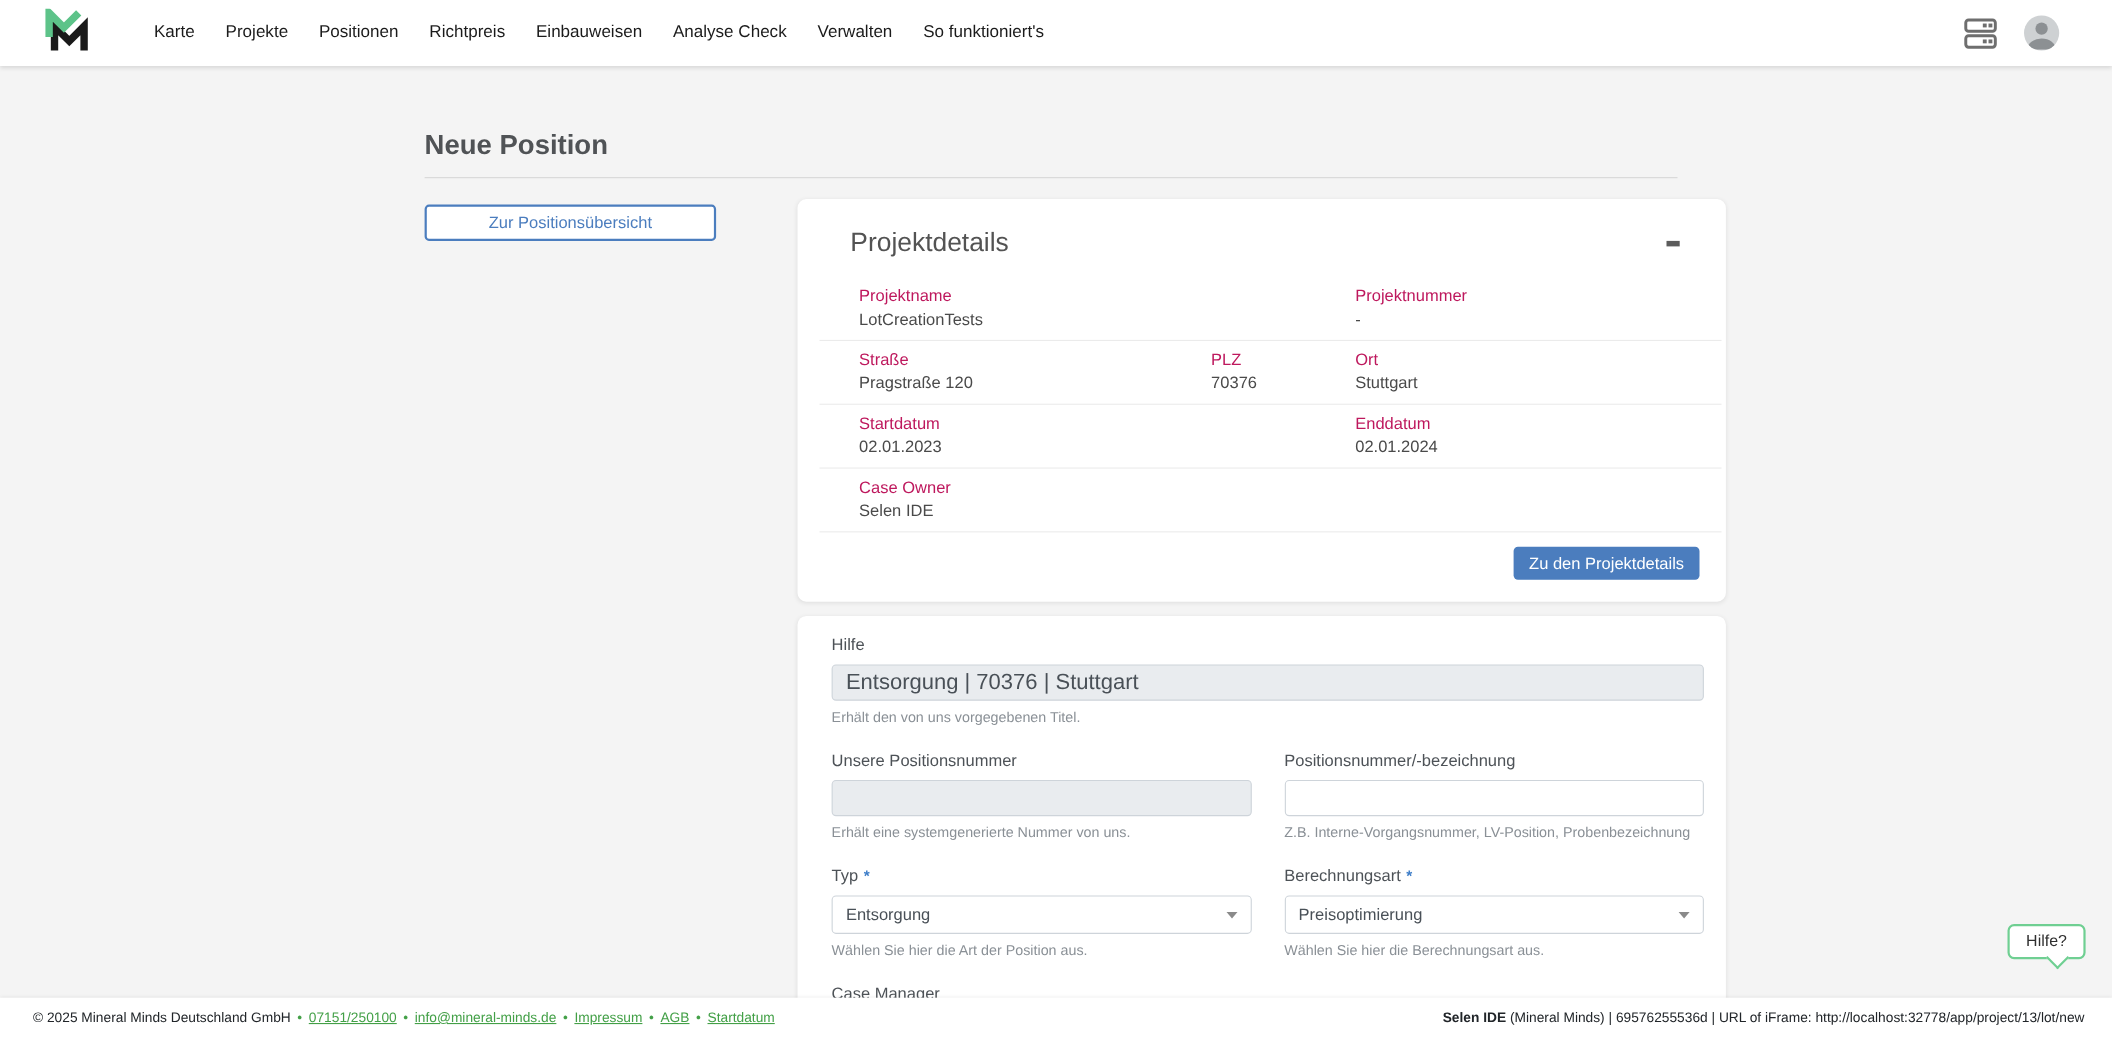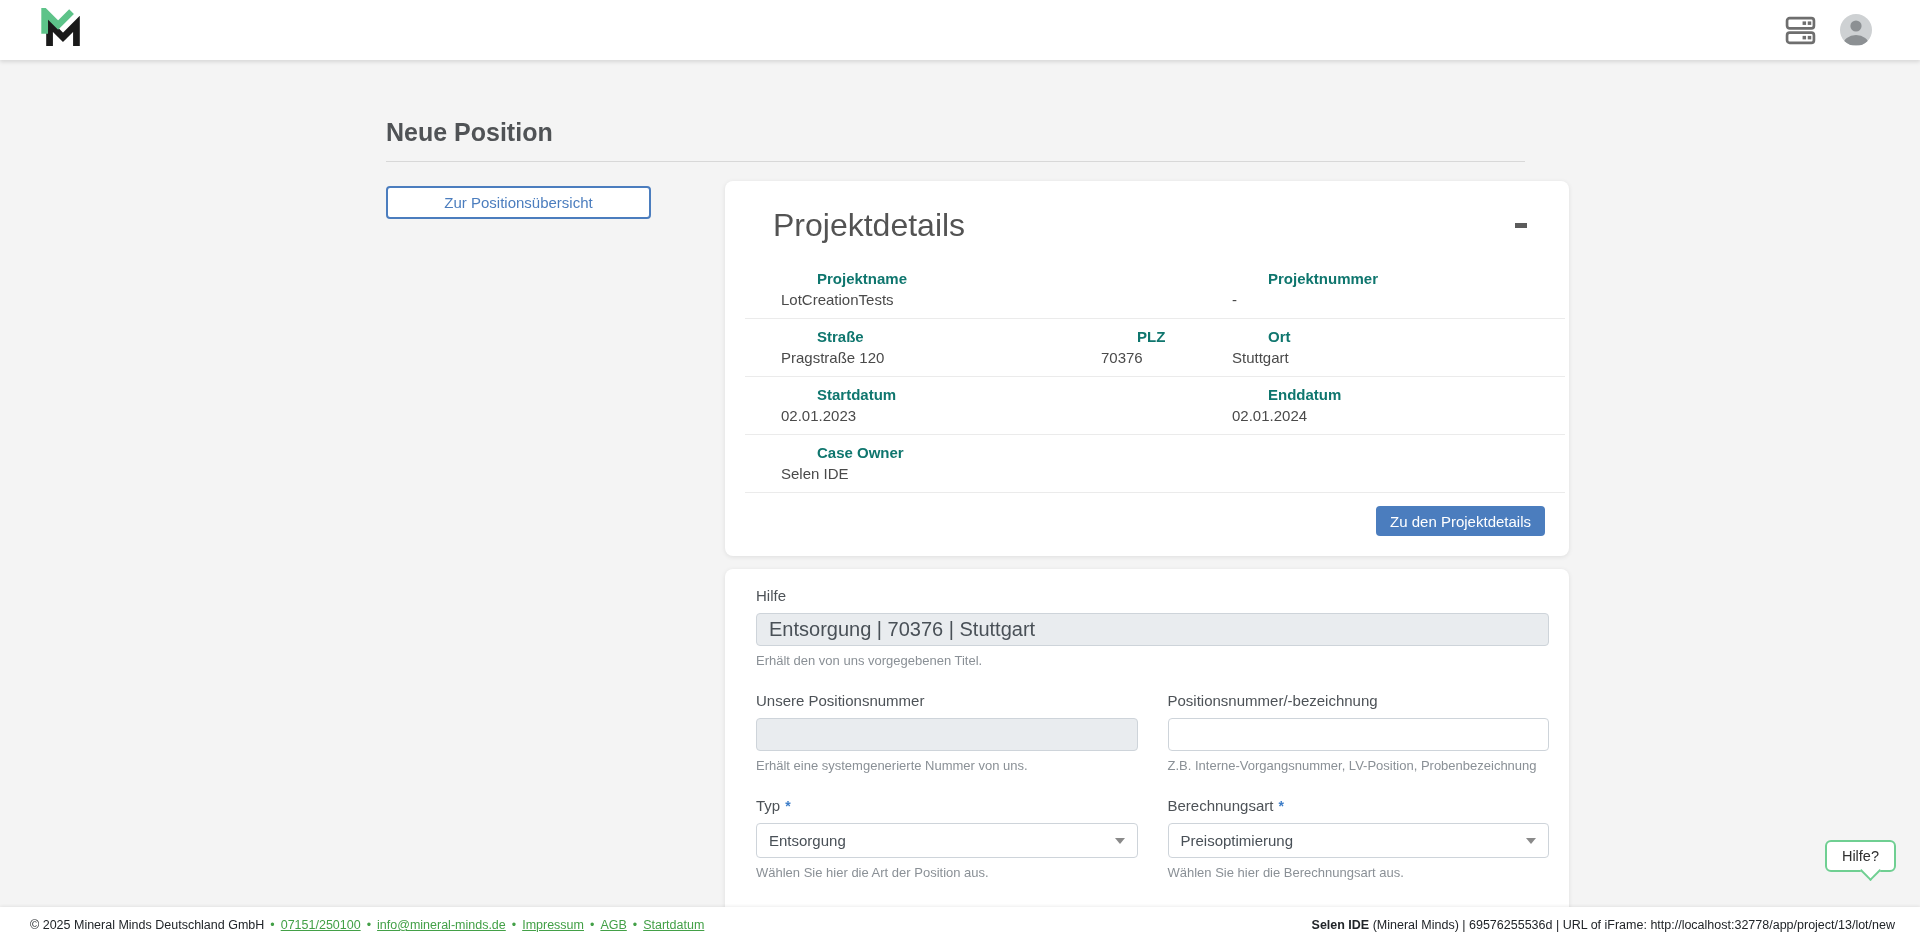--- a/index.html
+++ b/index.html
@@ -38,33 +38,33 @@
 
   .outline-btn {
     width:265px; height:33px; background:#fff; border:2px solid #4b7dbe; border-radius:4px;
     color:#4b7dbe; font-size:15px; font-family:inherit; cursor:pointer;
   }
 
   .card { background:#fff; border-radius:8px; box-shadow:0 1px 5px rgba(0,0,0,.09); }
 
   
   .card-head { display:flex; justify-content:space-between; align-items:center; padding:26px 36px 0 48px; }
-  .card-head h2 { font-size:32px; font-weight:400; color:#535353; margin:0; }
+  .card-head h2 { font-size:24px; font-weight:400; color:#535353; margin:0; }
   .collapse-btn { background:none; border:none; padding:6px; cursor:pointer; }
   .minus-glyph { display:block; width:12px; height:5px; background:#5c5c5c; }
 
   .pd-table { margin:17px 4px 0 20px; }
   .pd-row {
     display:grid; grid-template-columns:320px 131px 1fr;
     padding:9px 0 10px 36px; border-bottom:1px solid #ebebeb;
   }
   .pd-cell.span2 { grid-column:1 / 3; }
   .pd-cell.col3 { grid-column:3; }
   .pd-cell.span-all { grid-column:1 / 4; }
-  .pd-label { font-size:15px; font-weight:700; color:#0f766e; margin-bottom:4px;margin-left:36px; }
+  .pd-label { font-size:15px; font-weight:400; color:#be185d; margin-bottom:4px; }
   .pd-value { font-size:15px; color:#4a4a4a; }
 
   .card-actions { display:flex; justify-content:flex-end; padding:13px 24px 20px; }
   .primary-btn {
     background:#4b7dbe; color:#fff; border:none; border-radius:4px;
     font-size:15px; font-family:inherit; padding:6px 14px; height:30px; cursor:pointer;
   }
 
   
   .form-card { padding:18px 20px 140px 31px; }
@@ -114,20 +114,30 @@
 </head>
 <body>
 
 <header class="topbar">
   <div class="logo">
     <svg width="46" height="44" viewBox="0 0 36 36">
       <polyline points="7,31 7,13 18,24 29,13 29,31" fill="none" stroke="#1a1a1a" stroke-width="5.5"></polyline>
       <polyline points="3,21 3,3 14,14 25,3" fill="none" stroke="#5dc389" stroke-width="5.5"></polyline>
     </svg>
   </div>
+  <nav class="mainnav">
+    <a>Karte</a>
+    <a>Projekte</a>
+    <a>Positionen</a>
+    <a>Richtpreis</a>
+    <a>Einbauweisen</a>
+    <a>Analyse Check</a>
+    <a>Verwalten</a>
+    <a>So funktioniert's</a>
+  </nav>
   <div class="spacer"></div>
   <button class="icon-btn">
     <svg width="31" height="31" viewBox="0 0 30 30">
       <rect x="2" y="3" width="26" height="10" rx="2.5" fill="#fff" stroke="#6e6e6e" stroke-width="2.6"></rect>
       <rect x="2" y="17" width="26" height="10" rx="2.5" fill="#fff" stroke="#6e6e6e" stroke-width="2.6"></rect>
       <rect x="17" y="6.2" width="3.4" height="3.4" fill="#6e6e6e"></rect>
       <rect x="22" y="6.2" width="3.4" height="3.4" fill="#6e6e6e"></rect>
       <rect x="17" y="20.2" width="3.4" height="3.4" fill="#6e6e6e"></rect>
       <rect x="22" y="20.2" width="3.4" height="3.4" fill="#6e6e6e"></rect>
     </svg>

